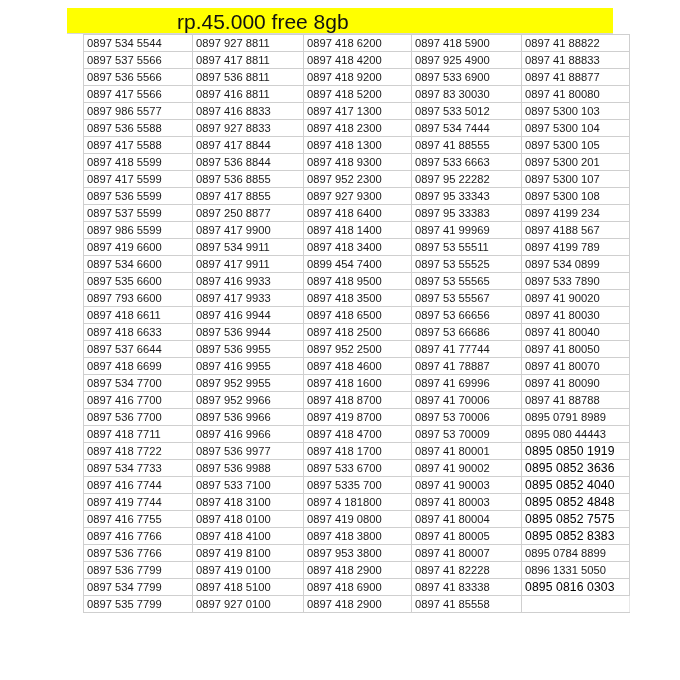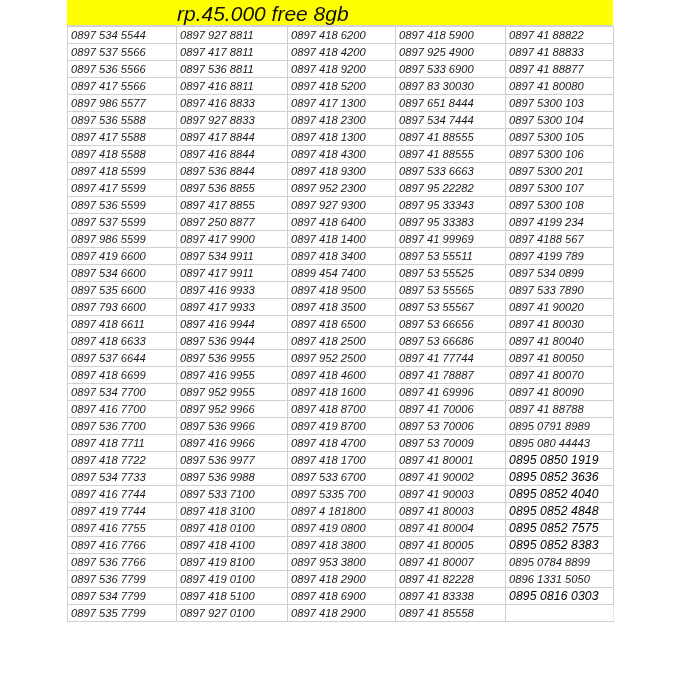--- a/index.html
+++ b/index.html
@@ -1,30 +1,31 @@
 <!DOCTYPE html>
 <html><head>
   <meta charset="utf-8">
   <style>
     html, body { margin: 0; padding: 0; background: #ffffff; }
     body { width: 680px; height: 680px; overflow: hidden; position: relative; }
     .sheet {
-      position: absolute; left: 67px; top: 0; width: 546px; font-style: italic;
+      position: absolute; left: 67px; top: 8px; width: 546px;
     }
     .title-bar {
       height: 26px; background: #ffff00;
       font-family: "Liberation Sans", sans-serif;
       font-size: 21px; line-height: 28px; color: #111111;
       padding-left: 110px; box-sizing: border-box;
       border-bottom: 1px solid #d8d8d8;
       white-space: nowrap; overflow: hidden;
     }
     table {
       border-collapse: collapse; table-layout: fixed; width: 546px;
       font-family: "Liberation Sans", sans-serif;
+      margin-left: 16px;
     }
     col.c1 { width: 109px; } col.c2 { width: 111px; } col.c3 { width: 108px; }
     col.c4 { width: 110px; } col.c5 { width: 108px; }
     td {
       height: 17px; padding: 0 0 0 3px; box-sizing: border-box;
       border: 1px solid #cfcfcf; font-size: 11.2px; color: #1a1a1a;
       white-space: nowrap; overflow: hidden; line-height: 16px;
     }
     td.big { font-size: 12.2px; color: #000000; letter-spacing: 0.1px; }
     td.empty { border-right-color: #e8e8e8; }
@@ -68,45 +69,38 @@
           <td>0897 417 5566</td>
           <td>0897 416 8811</td>
           <td>0897 418 5200</td>
           <td>0897 83 30030</td>
           <td>0897 41 80080</td>
         </tr>
         <tr>
           <td>0897 986 5577</td>
           <td>0897 416 8833</td>
           <td>0897 417 1300</td>
-          <td>0897 651 8444</td>
+          <td>0897 533 5012</td>
           <td>0897 5300 103</td>
         </tr>
         <tr>
           <td>0897 536 5588</td>
           <td>0897 927 8833</td>
           <td>0897 418 2300</td>
           <td>0897 534 7444</td>
           <td>0897 5300 104</td>
         </tr>
         <tr>
           <td>0897 417 5588</td>
           <td>0897 417 8844</td>
           <td>0897 418 1300</td>
           <td>0897 41 88555</td>
           <td>0897 5300 105</td>
         </tr>
         <tr>
-          <td>0897 418 5588</td>
-          <td>0897 416 8844</td>
-          <td>0897 418 4300</td>
-          <td>0897 41 88555</td>
-          <td>0897 5300 106</td>
-        </tr>
-        <tr>
           <td>0897 418 5599</td>
           <td>0897 536 8844</td>
           <td>0897 418 9300</td>
           <td>0897 533 6663</td>
           <td>0897 5300 201</td>
         </tr>
         <tr>
           <td>0897 417 5599</td>
           <td>0897 536 8855</td>
           <td>0897 952 2300</td>

